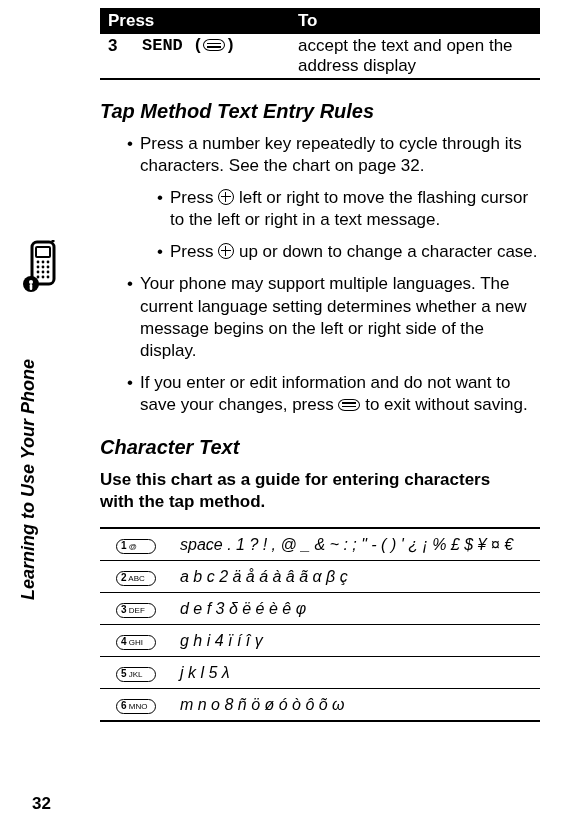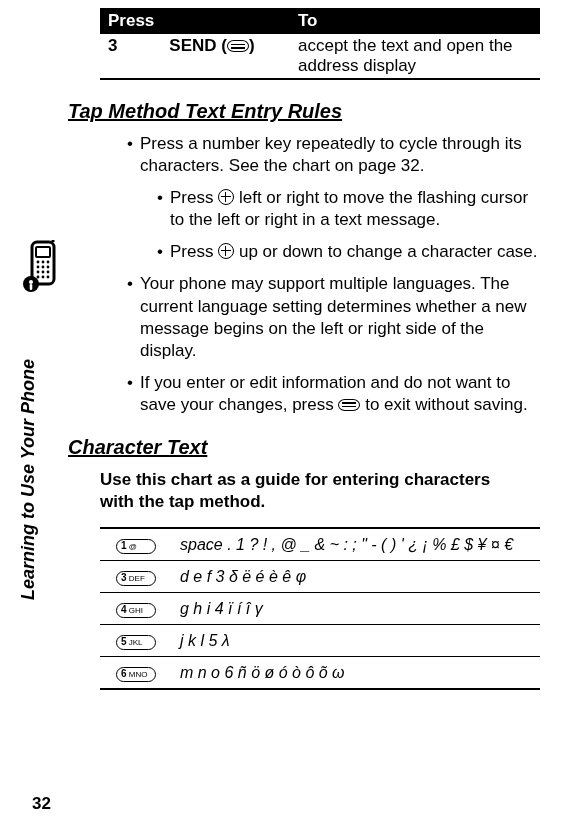--- a/index.html
+++ b/index.html
@@ -31,21 +31,21 @@
   }
   .table1 td {
     padding: 2px 8px;
     font-size: 17px;
     vertical-align: top;
   }
   .table1 tbody tr {
     border-bottom: 2px solid #000;
   }
   .idx { width: 18px; font-weight: bold; }
-  .cmd { width: 140px; font-family: Liberation Sans, sans-serif; font-weight: bold; text-align: center; }
+  .cmd { width: 140px; font-family: Liberation Mono, monospace; font-weight: bold; }
   .menu-icon {
     display: inline-block;
     width: 22px; height: 12px;
     border: 1.5px solid #000;
     border-radius: 8px 8px 8px 8px / 7px 7px 7px 7px;
     position: relative;
     top: 1px;
     box-sizing: border-box;
   }
   .menu-icon::before, .menu-icon::after {
@@ -68,22 +68,21 @@
   .nav-icon::before,.nav-icon::after{
     content:"";position:absolute;background:#000;
   }
   .nav-icon::before{left:5.5px;top:2px;width:1.5px;height:10px;}
   .nav-icon::after{top:5.5px;left:2px;height:1.5px;width:10px;}
 
   .heading {
     font-weight: bold;
     font-style: italic;
     font-size: 20px;
-    text-decoration: underline;
-    margin: 20px 0 8px 68px;
+    margin: 20px 0 8px 100px;
   }
   .bullets {
     margin: 0 0 0 120px;
     font-size: 17px;
     line-height: 1.3;
   }
   .bullets .b1 { margin: 10px 0; display:flex; }
   .bullets .dot { width:20px; flex:0 0 20px; text-align:center; }
   .sub-bullets { margin-left: 30px; }
   .block-icon {
@@ -215,34 +214,38 @@
 <div class="heading">Character Text</div>
 <div class="text2">Use this chart as a guide for entering characters with the tap method.</div>
 
 <table class="chart">
   <tbody id="chart-body">
       <tr>
         <td class="keycol"><span class="keybtn"><span class="n">1</span> @</span></td>
         <td>space  .  1  ?  !  ,  @  _  &amp;  ~  :  ;  "  -  (  )  '  ¿  ¡  %  £  $  ¥  ¤  €</td>
       </tr>
       <tr>
+        <td class="keycol"><span class="keybtn"><span class="n">2</span> ABC</span></td>
+        <td>a  b  c  2  ä  å  á  à  â  ã  α  β  ç</td>
+      </tr>
+      <tr>
         <td class="keycol"><span class="keybtn"><span class="n">3</span> DEF</span></td>
         <td>d  e  f  3  δ  ë  é  è  ê  φ</td>
       </tr>
       <tr>
         <td class="keycol"><span class="keybtn"><span class="n">4</span> GHI</span></td>
         <td>g  h  i  4  ï  í  î  γ</td>
       </tr>
       <tr>
         <td class="keycol"><span class="keybtn"><span class="n">5</span> JKL</span></td>
         <td>j  k  l  5  λ</td>
       </tr>
       <tr>
         <td class="keycol"><span class="keybtn"><span class="n">6</span> MNO</span></td>
-        <td>m  n  o  6  ñ  ö  ø  ó  ò  ô  õ  ω</td>
+        <td>m  n  o  8  ñ  ö  ø  ó  ò  ô  õ  ω</td>
       </tr>
     </tbody>
 </table>
 
 <div class="block-icon">
   <span class="phone-icon">
     <svg viewBox="0 0 45 55">
       <rect x="12" y="2" width="22" height="42" rx="5" fill="none" stroke="#000" stroke-width="3"></rect>
       <rect x="16" y="7" width="14" height="10" rx="1" fill="none" stroke="#000" stroke-width="2"></rect>
       <line x1="33" y1="2" x2="33" y2="-4" stroke="#000" stroke-width="3"></line>

